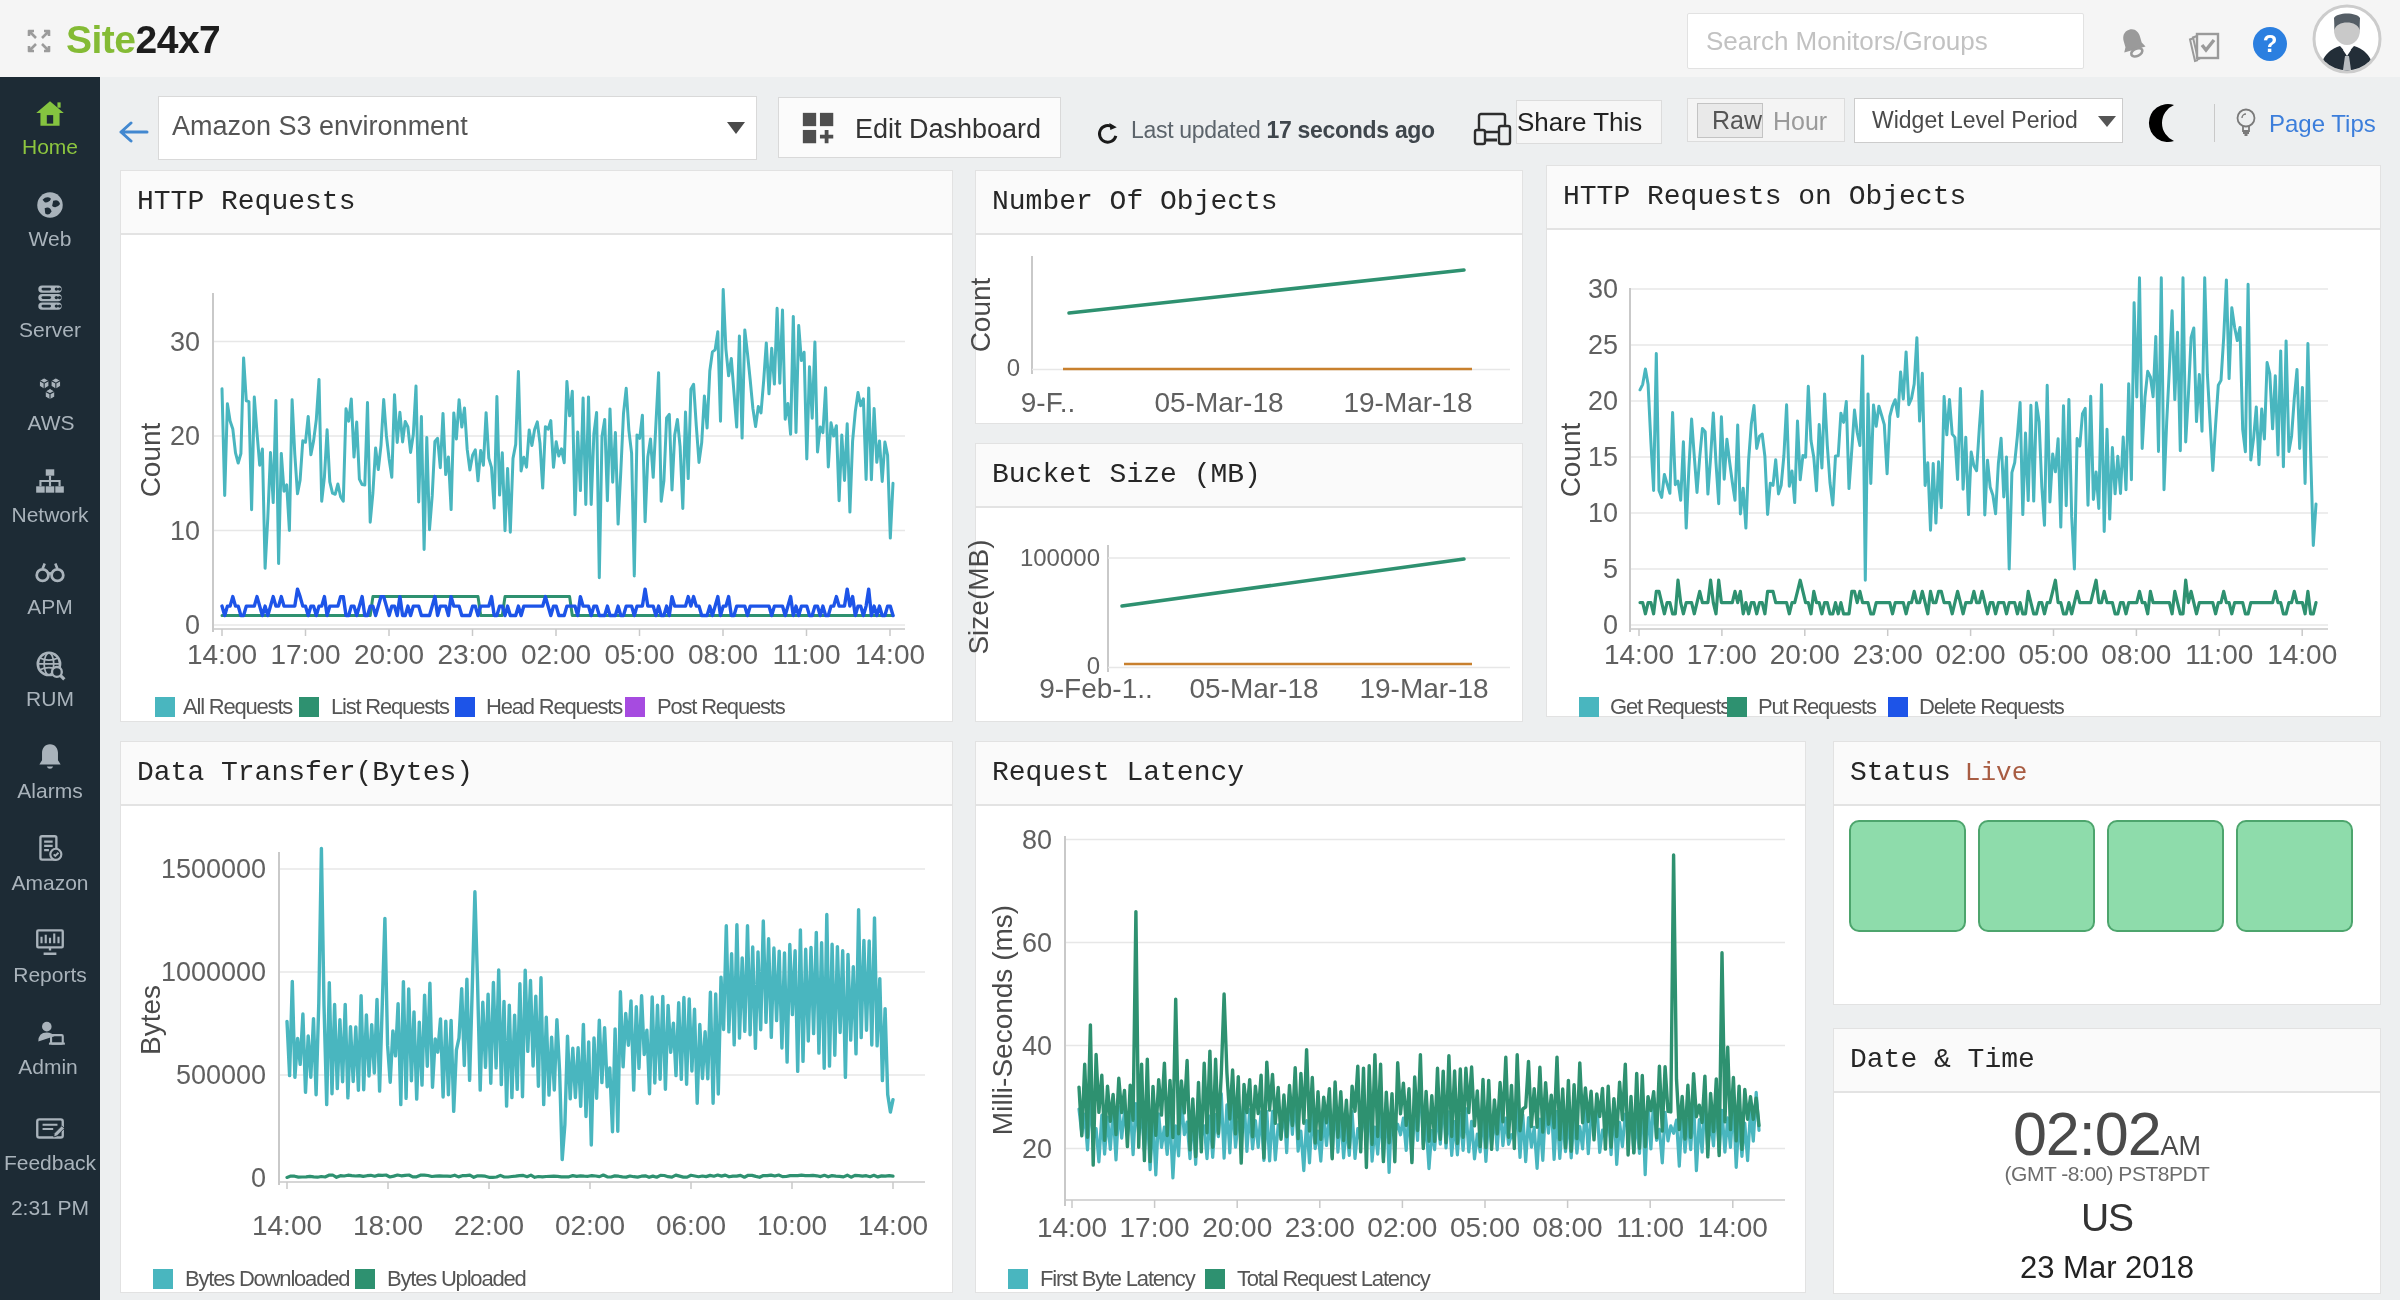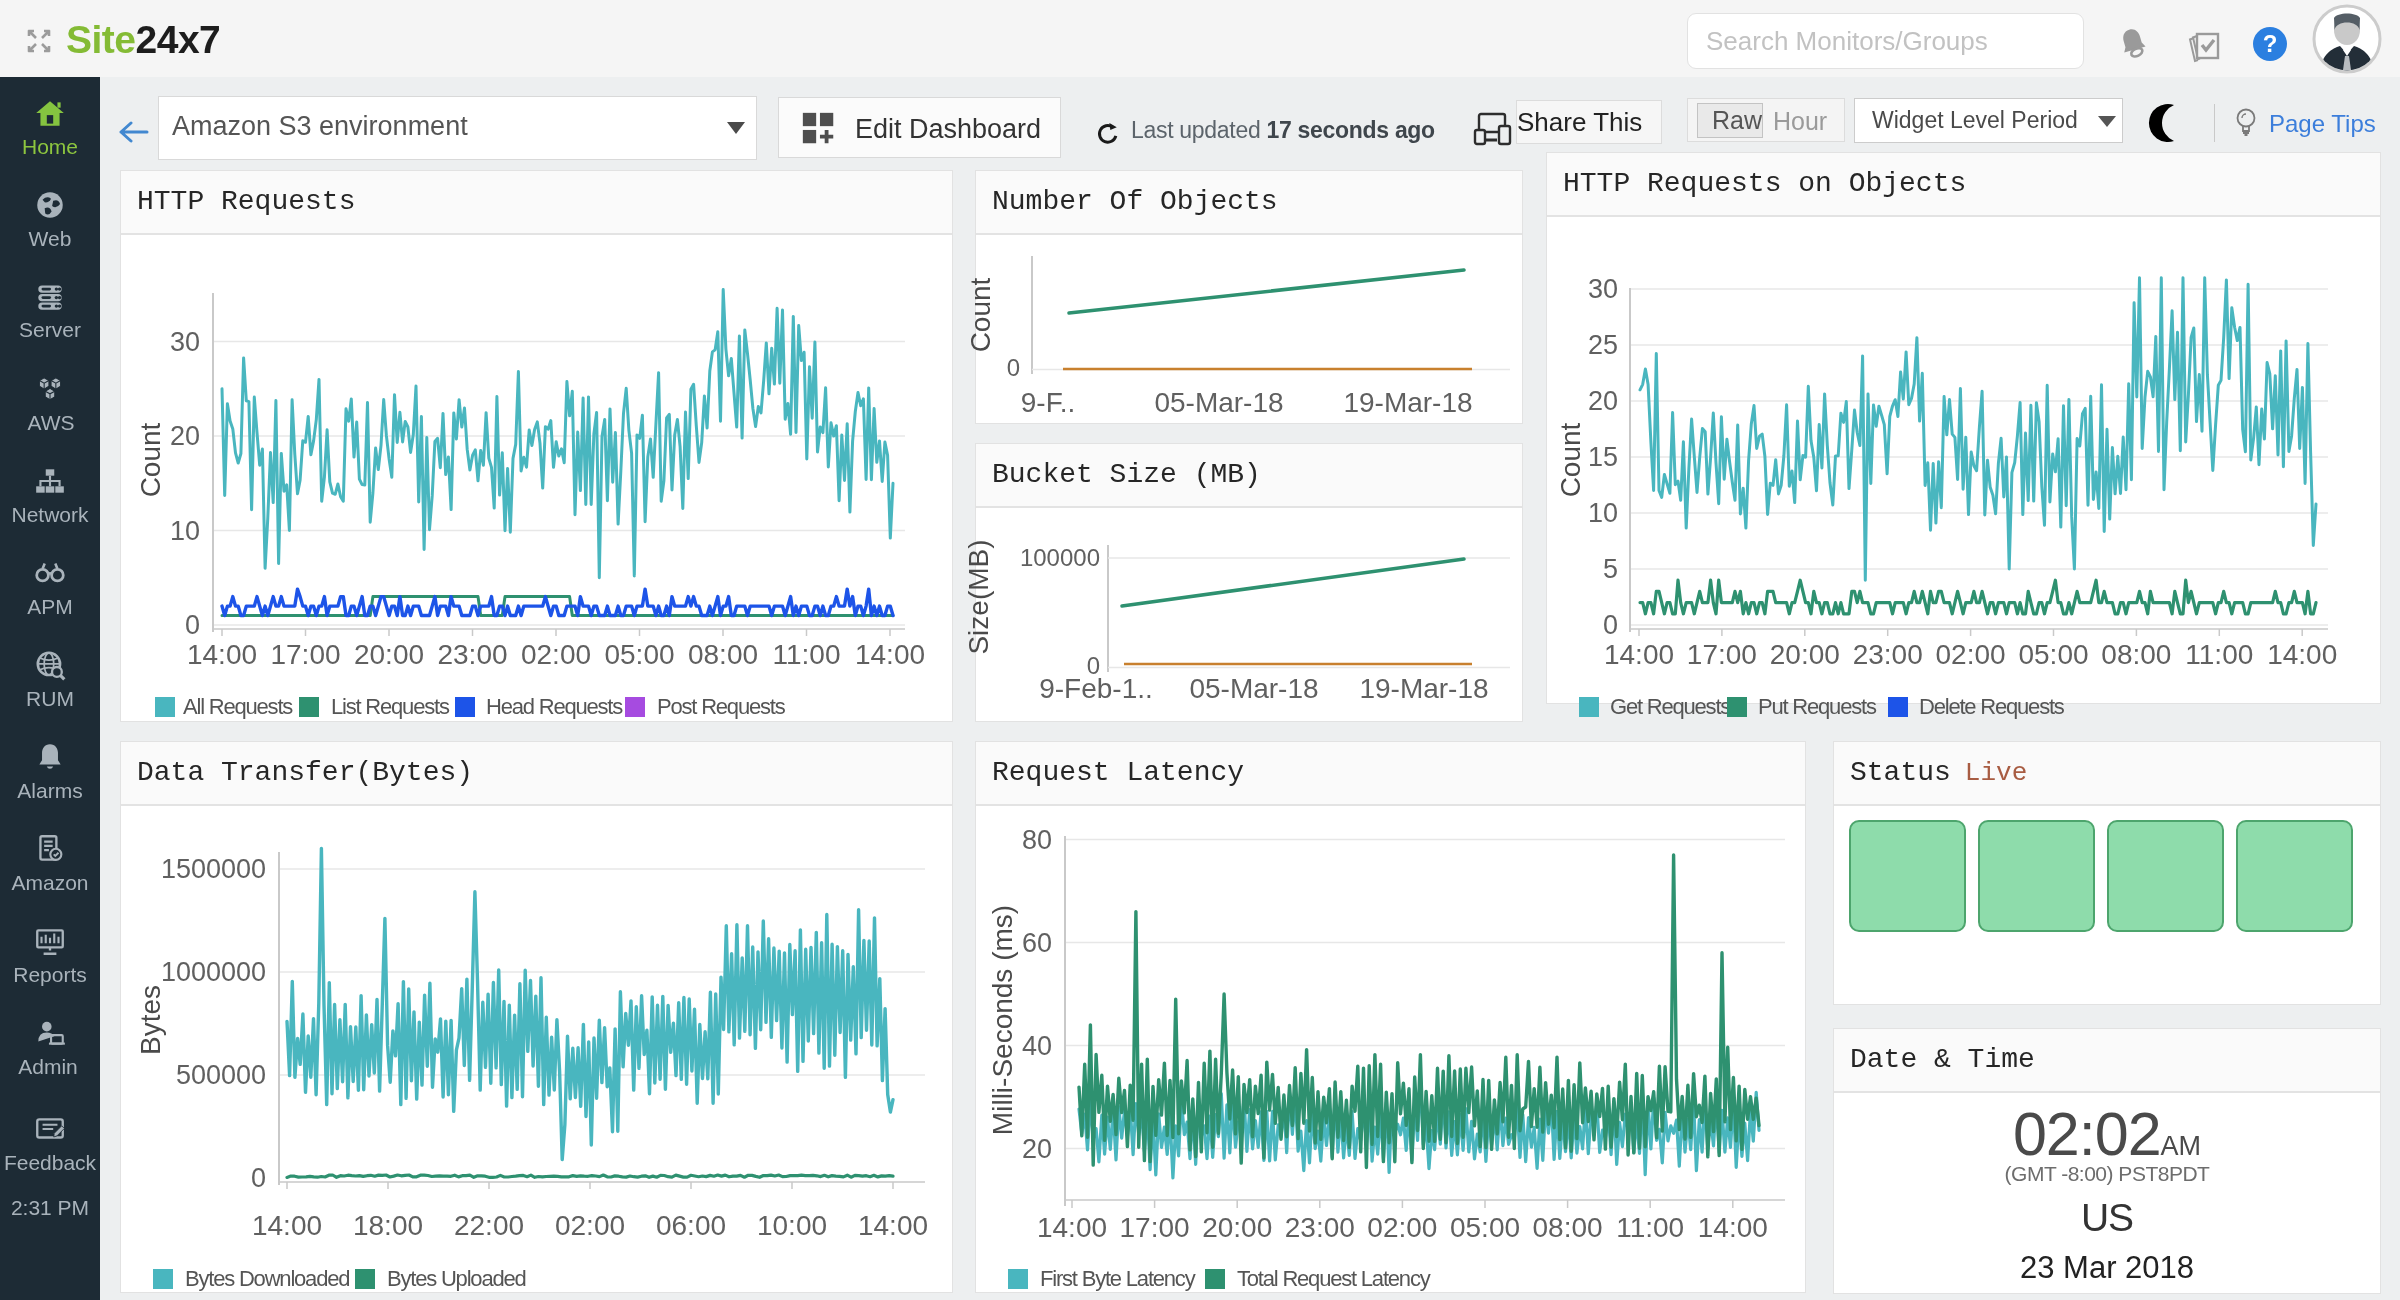--- a/index.html
+++ b/index.html
@@ -11,21 +11,21 @@
 <div style="position:absolute;left:0;top:0;width:2400px;height:77px;background:#f5f5f5">
 <svg style="position:absolute;left:25px;top:27px" width="28" height="28" viewBox="0 0 28 28">
 <g stroke="#9b9b9b" stroke-width="2.6" fill="none">
 <path d="M11 11 L4 4 M4 3.2 L4 9 M3.2 4 L9 4"></path>
 <path d="M17 11 L24 4 M24 3.2 L24 9 M24.8 4 L19 4"></path>
 <path d="M11 17 L4 24 M4 24.8 L4 19 M3.2 24 L9 24"></path>
 <path d="M17 17 L24 24 M24 24.8 L24 19 M24.8 24 L19 24"></path>
 </g>
     </svg>
 <div style="position:absolute;left:66px;top:18px;font-size:39px;font-weight:bold;letter-spacing:-0.5px"><span style="color:#84bb35">Site</span><span style="color:#1d1d1d">24x7</span></div>
-<div style="position:absolute;left:1687px;top:13px;width:397px;height:56px;background:#fff;border:1px solid #e2e2e2;box-sizing:border-box;border-radius:9px;font-size:26px;color:#c2c2c2;line-height:54px;padding-left:18px">Search Monitors/Groups</div>
+<div style="position:absolute;left:1687px;top:13px;width:397px;height:56px;background:#fff;border:1px solid #e2e2e2;box-sizing:border-box;border-radius:2px;font-size:26px;color:#c2c2c2;line-height:54px;padding-left:18px">Search Monitors/Groups</div>
 <svg style="position:absolute;left:2115px;top:26px" width="36" height="38" viewBox="0 0 34 36">
 <g transform="rotate(-16 17 16)">
         <path d="M17 3 C11.5 3 9 7.5 9 12 L9 18 L6.5 22.5 L27.5 22.5 L25 18 L25 12 C25 7.5 22.5 3 17 3 Z" fill="#9a9a9a"></path>
         <ellipse cx="18" cy="25.6" rx="5.6" ry="3.5" fill="none" stroke="#9a9a9a" stroke-width="2.5" transform="rotate(-10 18 25.6)"></ellipse>
       </g>
     </svg>
 <svg style="position:absolute;left:2184px;top:30px" width="36" height="36" viewBox="0 0 36 36">
 <g fill="none" stroke="#9a9a9a" stroke-width="2">
         <path d="M10 8 L6 9.5 L11 31 L14 30"></path>
         <path d="M13 6 L9 7.5 L14 29 L16 28.5"></path>
@@ -206,21 +206,21 @@
 
 <div class="panel" style="left:120px;top:170px;width:833px;height:552px">
 <div class="phead"><span class="ptitle">HTTP Requests</span></div>
   </div>
 <div class="panel" style="left:975px;top:170px;width:548px;height:254px">
 <div class="phead"><span class="ptitle">Number Of Objects</span></div>
   </div>
 <div class="panel" style="left:975px;top:443px;width:548px;height:279px">
 <div class="phead"><span class="ptitle">Bucket Size (MB)</span></div>
   </div>
-<div class="panel" style="left:1546px;top:152px;width:835px;height:552px">
+<div class="panel" style="left:1546px;top:165px;width:835px;height:552px">
 <div class="phead"><span class="ptitle">HTTP Requests on Objects</span></div>
   </div>
 <div class="panel" style="left:120px;top:741px;width:833px;height:552px">
 <div class="phead"><span class="ptitle">Data Transfer(Bytes)</span></div>
   </div>
 <div class="panel" style="left:975px;top:741px;width:831px;height:552px">
 <div class="phead"><span class="ptitle">Request Latency</span></div>
   </div>
 <div class="panel" style="left:1833px;top:741px;width:548px;height:264px">
 <div class="phead"><span class="ptitle">Status</span><span style="color:#a85c42;font-size:26px;margin-left:14px">Live</span></div>

